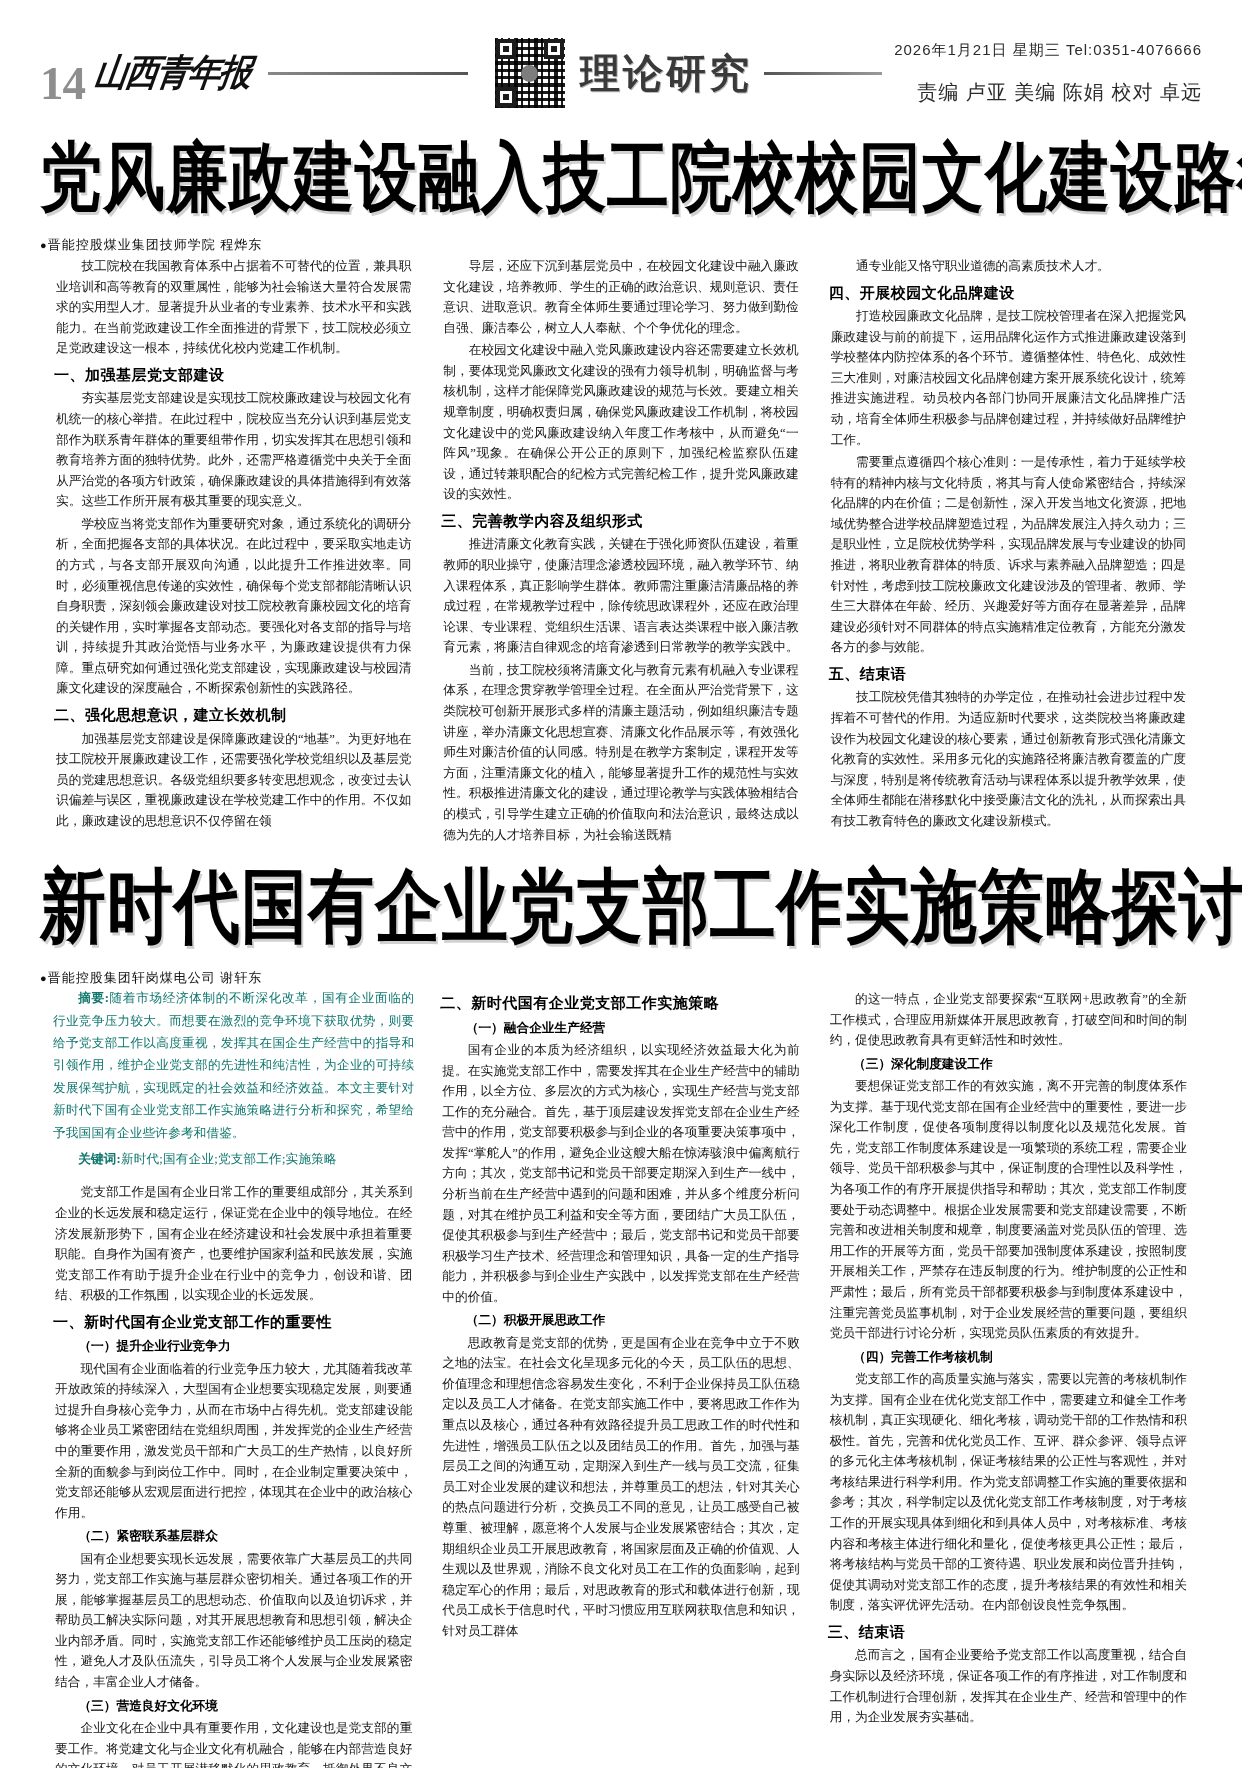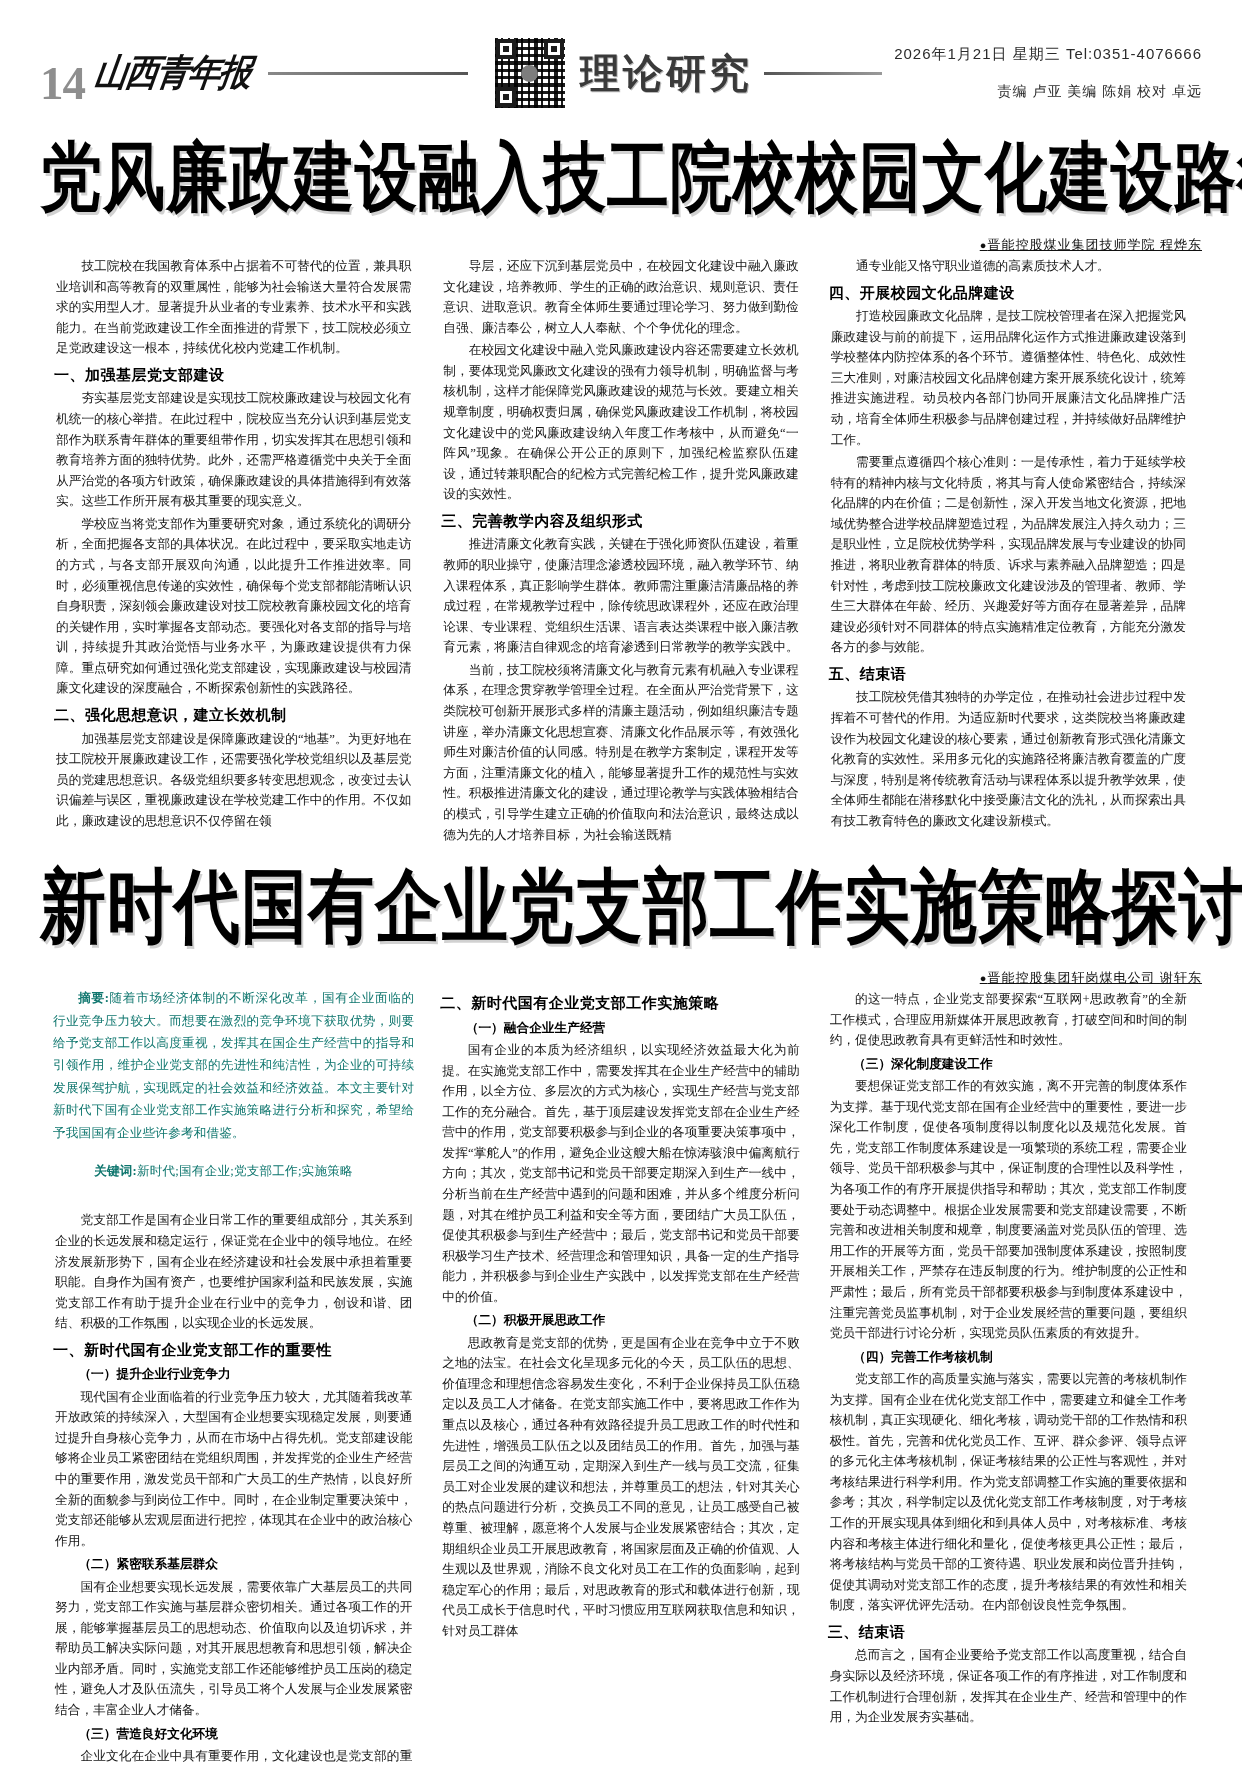--- a/index.html
+++ b/index.html
@@ -120,21 +120,21 @@
     font-family: "Liberation Sans", sans-serif;
     white-space: nowrap;
   }
   .masthead-meta .line1 {
     font-size: 15px;
     color: #2b2b2b;
     letter-spacing: 1px;
     margin-bottom: 19px;
   }
   .masthead-meta .line2 {
-    font-size: 14px;
+    font-size: 20px;
     color: #2b2b2b;
     letter-spacing: 1px;
   }
 
   
   .article { position: relative; }
   .headline {
     text-align: center;
     font-family: "Liberation Serif", serif;
     font-weight: 700;
@@ -151,42 +151,41 @@
     text-shadow: 2px 2px 0 rgba(0,0,0,0.18);
   }
   .headline-2 {
     font-size: 66px;
     margin-top: 20px;
     transform: scaleY(1.22);
     transform-origin: center top;
     text-shadow: 2px 2px 0 rgba(0,0,0,0.18);
   }
   .byline {
-    text-align: right;
+    text-align: left;
     font-family: "Liberation Sans", sans-serif;
     font-size: 13px;
     color: #111;
     letter-spacing: 1px;
-    text-decoration: underline;
   }
   .byline-1 { margin-top: 34px; }
   .byline-2 { margin-top: 36px; }
   .byline .dot { font-size: 11px; }
 
   .abstract-block {
     font-family: "Liberation Serif", "DejaVu Serif", serif;
     font-size: 12.6px;
     line-height: 1.78;
     text-align: justify;
     color: #0f766e;
     letter-spacing: 0.2px;
   }
   .abstract-block .lead { font-weight: 700; }
   .abstract-p { text-indent: 2em; margin: 0 0 4px 0; }
-  .keywords-p { text-indent: 2em; margin: 16px; }
+  .keywords-p { text-indent: 2em; margin: 0; }
 
   
   .cols {
     display: flex;
     gap: 0;
   }
   .col {
     flex: 1 1 0;
     padding: 0 14px;
     box-sizing: border-box;

